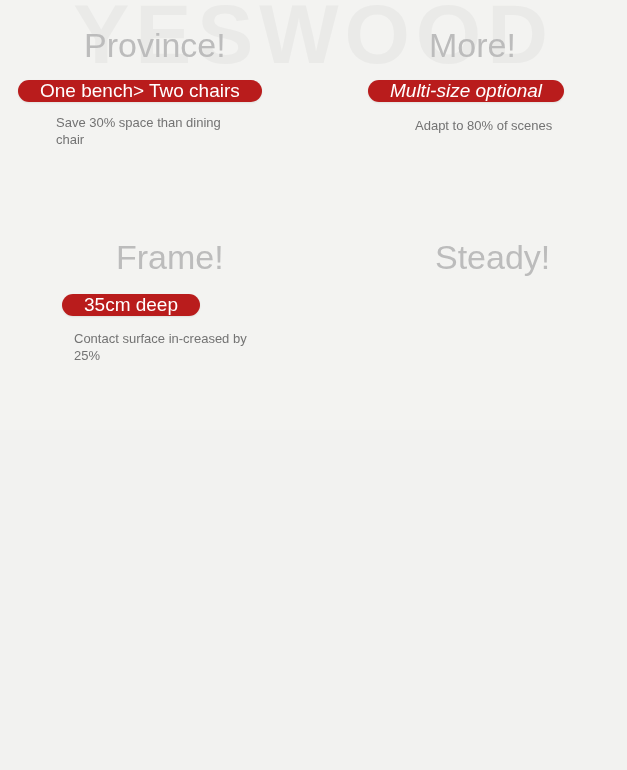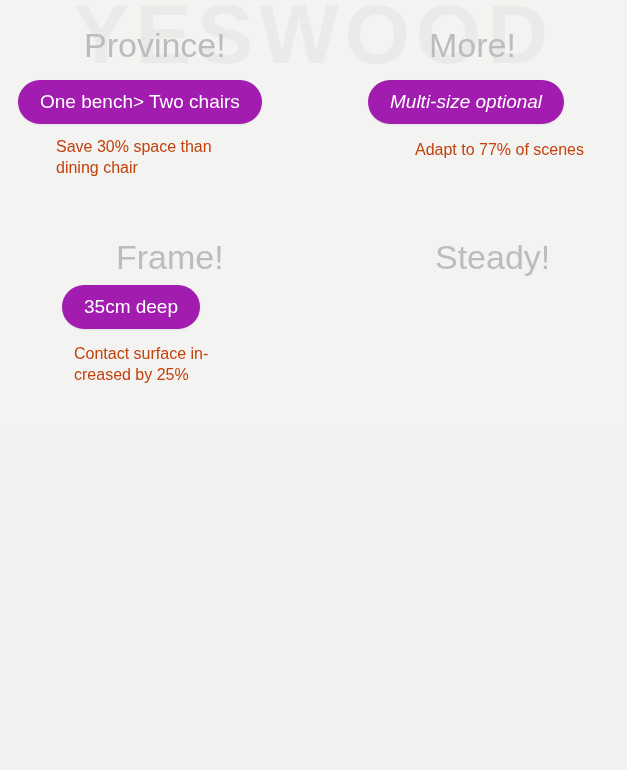--- a/index.html
+++ b/index.html
@@ -46,50 +46,50 @@
   .headline {
     color: #bcbcbc;
     font-size: 34px;
     font-weight: normal;
     line-height: 1;
     margin: 0;
     white-space: nowrap;
   }
   .pill {
     display: inline-block;
-    background: #a21caf;
+    background: #b91c1c;
     color: #ffffff;
     border-radius: 26px;
-    padding: 11px 22px;
+    padding: 0 22px;
     font-size: 19px;
     line-height: 1.15;
     white-space: nowrap;
     box-shadow: 0 1px 2px rgba(0,0,0,0.08);
   }
   .subtext {
-    color: #c2410c;
-    font-size: 16px;
+    color: #737373;
+    font-size: 13px;
     line-height: 1.3;
     max-width: 190px;
   }
 
   
   #f1 { left: 18px; top: 28px; }
   #f1 .headline { margin-left: 66px; }
   #f1 .pill { margin-top: 18px; }
   #f1 .subtext { margin-top: 13px; margin-left: 38px; }
 
   #f2 { left: 363px; top: 28px; }
   #f2 .headline { margin-left: 66px; }
   #f2 .pill { margin-top: 18px; margin-left: 5px; font-style: italic; }
   #f2 .subtext { margin-top: 16px; margin-left: 52px; }
 
   #f3 { left: 62px; top: 240px; }
   #f3 .headline { margin-left: 54px; }
-  #f3 .pill { margin-top: 11px; }
+  #f3 .pill { margin-top: 20px; }
   #f3 .subtext { margin-top: 15px; margin-left: 12px; }
 
   #f4 { left: 363px; top: 240px; }
   #f4 .headline { margin-left: 72px; }
   #f4 .pill { margin-top: 20px; }
   #f4 .subtext { margin-top: 15px; margin-left: 58px; }
 
   
   .product-photo {
     position: absolute;
@@ -124,21 +124,21 @@
 
     <div class="feature" id="f1">
       <div class="headline">Province!</div>
       <div class="pill">One bench&gt; Two chairs</div>
       <div class="subtext">Save 30% space than dining chair</div>
     </div>
 
     <div class="feature" id="f2">
       <div class="headline">More!</div>
       <div class="pill">Multi-size optional</div>
-      <div class="subtext">Adapt to 77% of scenes</div>
+      <div class="subtext">Adapt to 80% of scenes</div>
     </div>
 
     <div class="feature" id="f3">
       <div class="headline">Frame!</div>
       <div class="pill">35cm deep</div>
       <div class="subtext">Contact surface in-creased by 25%</div>
     </div>
 
     <div class="feature" id="f4">
       <div class="headline">Steady!</div>

